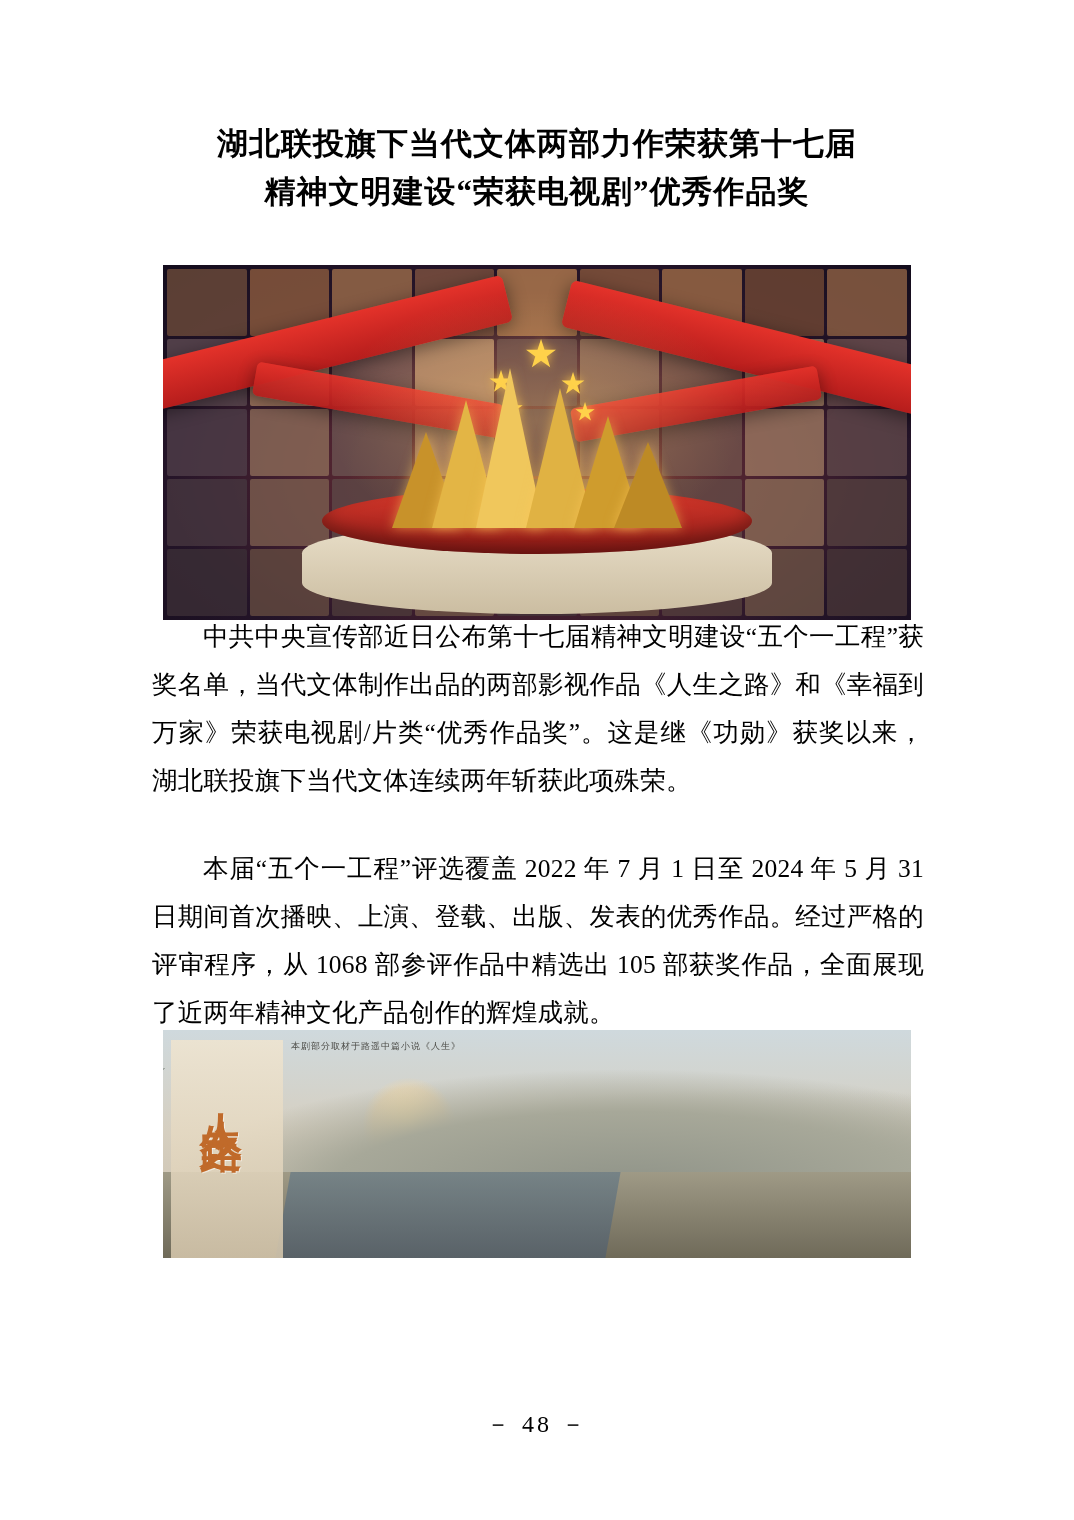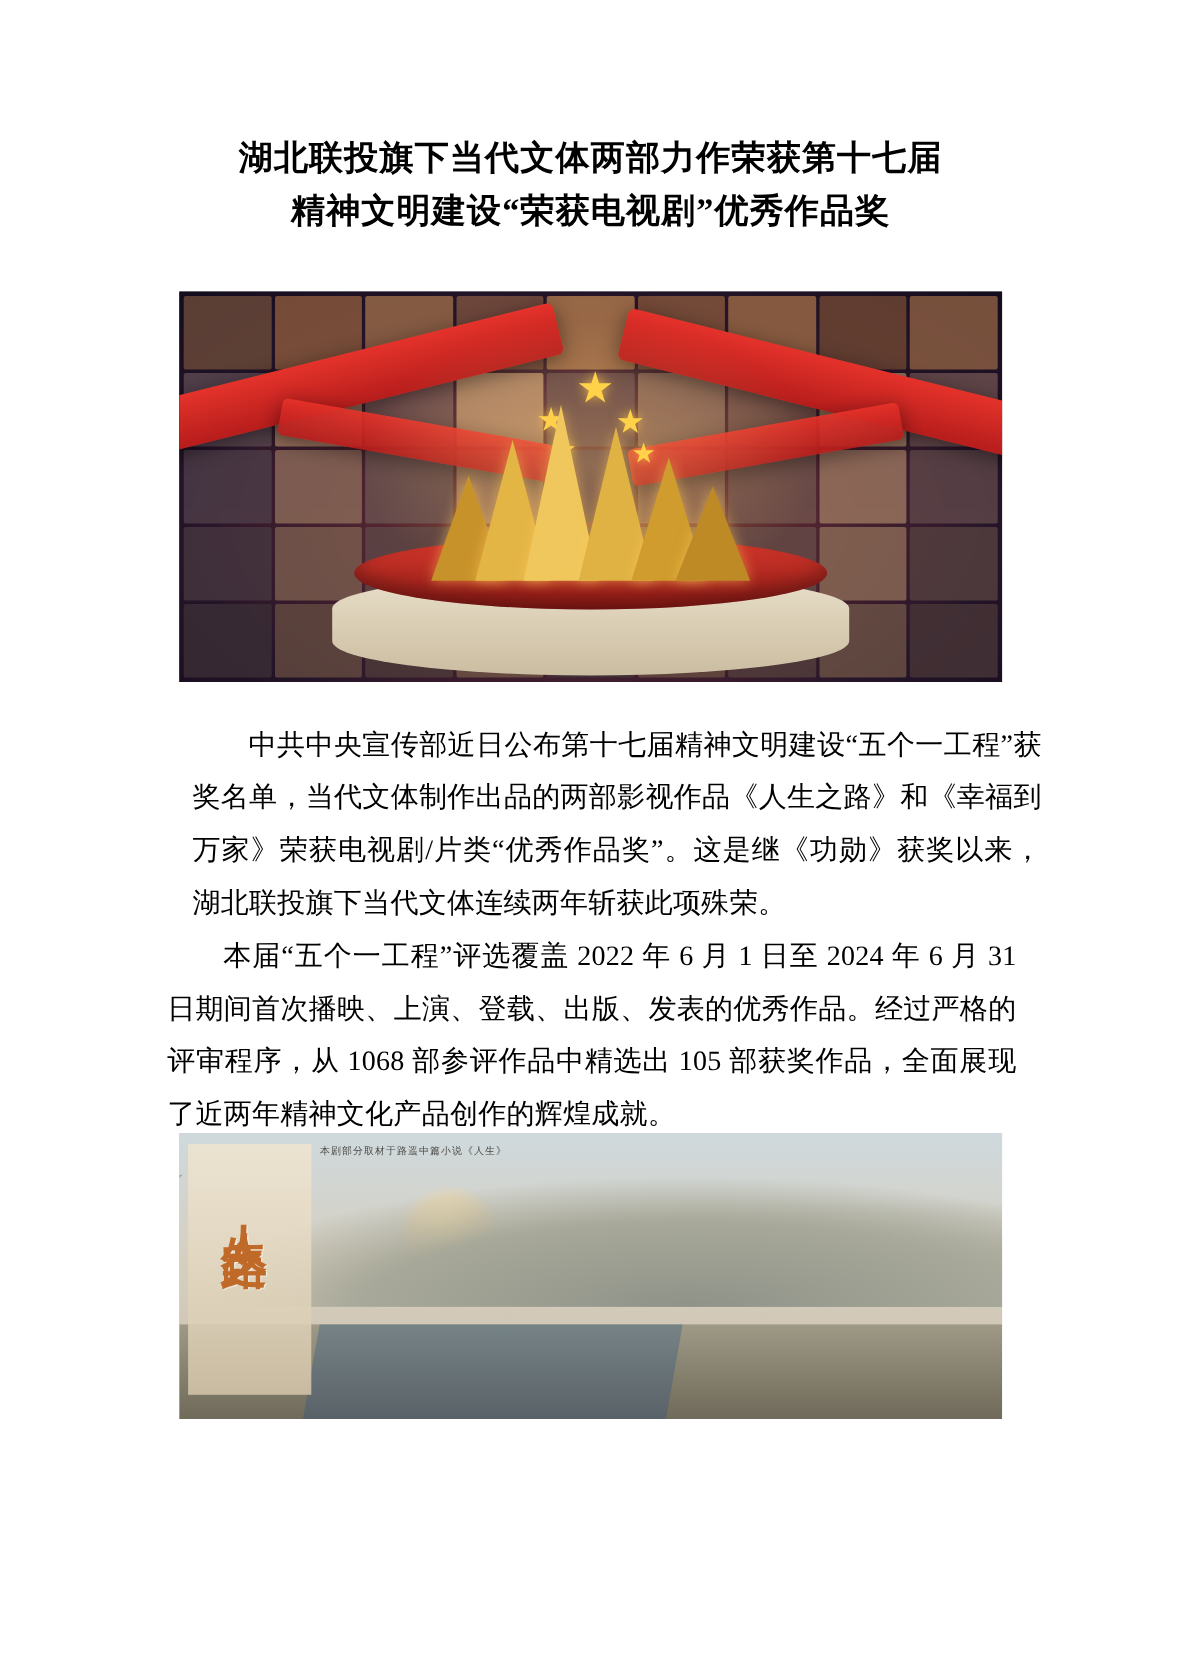--- a/index.html
+++ b/index.html
@@ -149,30 +149,30 @@
     position: absolute;
     left: 152px;
     width: 772px;
     font-size: 25.5px;
     line-height: 48px;
     letter-spacing: .2px;
     text-align: justify;
     text-justify: inter-ideograph;
   }
   .body-text p { margin: 0; text-indent: 2em; }
-  #para1 { top: 653px; margin-left: 23px; }
+  #para1 { top: 613px; }
   #para2 { top: 845px; }
 
   
   .figure-poster {
     position: absolute;
     top: 1030px;
     left: 163px;
     width: 748px;
-    height: 260px;
+    height: 228px;
     overflow: hidden;
     background: #b9c6cc;
   }
   .poster-sky {
     position: absolute; inset: 0;
     background: linear-gradient(180deg, #cfd9dd 0%, #d6cfc0 45%, #c9bda9 100%);
   }
   .poster-mountains {
     position: absolute;
     left: 0; right: 0; top: 38px; height: 120px;
@@ -330,21 +330,21 @@
       <span class="peak p4"></span>
       <span class="peak p5"></span>
       <span class="peak p6"></span>
     </div>
   </div>
 
   <div class="body-text" id="para1">
     <p>中共中央宣传部近日公布第十七届精神文明建设“五个一工程”获奖名单，当代文体制作出品的两部影视作品《人生之路》和《幸福到万家》荣获电视剧/片类“优秀作品奖”。这是继《功勋》获奖以来，湖北联投旗下当代文体连续两年斩获此项殊荣。</p>
   </div>
   <div class="body-text" id="para2">
-    <p>本届“五个一工程”评选覆盖 2022 年 6 月 1 日至 2024 年 6 月 31 日期间首次播映、上演、登载、出版、发表的优秀作品。经过严格的评审程序，从 1068 部参评作品中精选出 105 部获奖作品，全面展现了近两年精神文化产品创作的辉煌成就。</p>
+    <p>本届“五个一工程”评选覆盖 2022 年 7 月 1 日至 2024 年 5 月 31 日期间首次播映、上演、登载、出版、发表的优秀作品。经过严格的评审程序，从 1068 部参评作品中精选出 105 部获奖作品，全面展现了近两年精神文化产品创作的辉煌成就。</p>
   </div>
 
   <div class="figure-poster">
     <div class="poster-sky"></div>
     <div class="poster-sun"></div>
     <div class="poster-mountains"></div>
     <div class="poster-ground"></div>
     <div class="poster-road"></div>
     <div class="poster-left-title">
       <div class="vtitle">人生之路</div>
@@ -391,14 +391,15 @@
       <div class="person" style="left:522px;">
         
       </div>
       <div class="person" style="left:566px;">
         
       </div>
     </div>
   </div>
 
 
+  <div class="page-number">－ 48 －</div>
 
 </div>
 
 </body></html>

